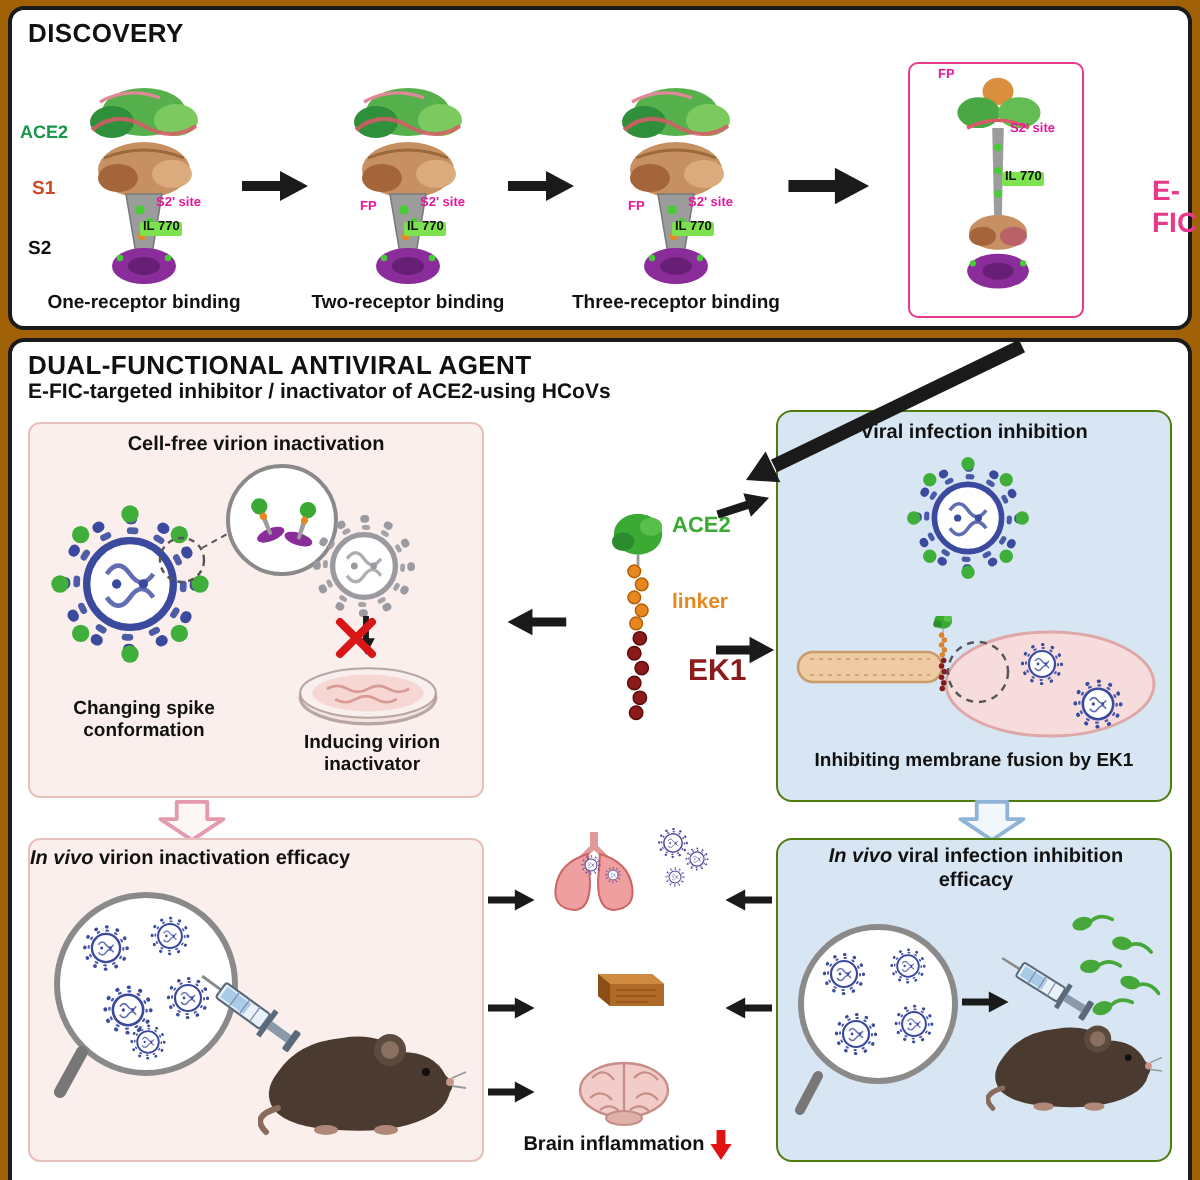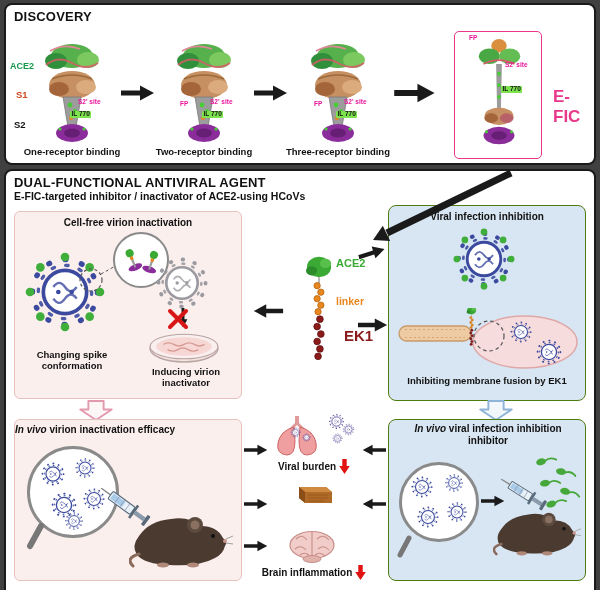--- a/index.html
+++ b/index.html
@@ -1,17 +1,17 @@
 <!DOCTYPE html>
 <html><head>
 <meta charset="utf-8">
 <style>
   *{margin:0;padding:0;box-sizing:border-box}
   html,body{background:#fff}
-  #canvas{position:relative;width:600px;height:590px;background:#404040;
+  #canvas{position:relative;width:600px;height:590px;background:#a16207;
           font-family:"Liberation Sans",sans-serif;color:#111;overflow:hidden}
   .abs{position:absolute}
   .panel{position:absolute;border:2.5px solid #1a1a1a;border-radius:8px;background:#fff}
   .ptitle{font-size:13px;font-weight:700;letter-spacing:.2px}
   .psub{font-size:10.5px;font-weight:700}
   .cap{position:absolute;font-weight:700;font-size:9.5px;text-align:center;line-height:1.15}
   .boxtitle{position:absolute;font-weight:700;font-size:10px;text-align:center}
   .ann{position:absolute;font-size:6.5px;font-weight:700;white-space:nowrap;line-height:1}
   .magenta{color:#e8169a}
   .il{background:#7ce24e;color:#111;padding:0 1.5px;border-radius:1px}
@@ -220,21 +220,21 @@
       </svg>
 
     <div class="abs" style="left:448px;top:26px;width:88px;height:128px;border:1.5px solid #e8388a;border-radius:5px;background:#fff">
       <svg class="abs" style="left:9px;top:5px" width="70" height="114">
           <use href="#sym-efic"></use>
         </svg>
       <span class="ann magenta" style="left:14px;top:3px">FP</span>
       <span class="ann magenta" style="left:50px;top:30px">S2' site</span>
       <span class="ann il" style="left:46px;top:54px">IL 770</span>
     </div>
-    <span class="abs" style="left:547px;top:82px;color:#e8388a;font-weight:700;font-size:17px">E-FIC</span>
+    <span class="abs" style="left:570px;top:82px;color:#e8388a;font-weight:700;font-size:14px">E-FIC</span>
 
     <div class="cap" style="left:6px;top:142px;width:120px">One-receptor binding</div>
     <div class="cap" style="left:138px;top:142px;width:120px">Two-receptor binding</div>
     <div class="cap" style="left:272px;top:142px;width:120px">Three-receptor binding</div>
   </div>
 
   <div class="panel" id="agent-panel" style="left:4px;top:169px;width:592px;height:536px">
     <div class="abs ptitle" style="left:8px;top:4px">DUAL-FUNCTIONAL ANTIVIRAL AGENT</div>
     <div class="abs psub" style="left:8px;top:19px">E-FIC-targeted inhibitor / inactivator of ACE2-using HCoVs</div>
 
@@ -346,21 +346,21 @@
       <svg class="abs" style="left:86px;top:58px;transform:rotate(36deg);transform-origin:left center" width="58" height="20">
           <use href="#sym-syringe"></use>
         </svg>
       <svg class="abs" style="left:114px;top:92px" width="104" height="58">
           <use href="#sym-mouse"></use>
         </svg>
     </div>
 
     <div class="bluebox" style="left:382px;top:248px;width:198px;height:162px">
       <div class="abs" style="left:14px;top:3px;width:170px;text-align:center;font-weight:700;font-size:10px;line-height:1.2">
-        <i>In vivo</i><span> viral infection inhibition inhibitor</span>
+        <i>In vivo</i><span> viral infection inhibition efficacy</span>
       </div>
       <div class="lens" style="left:10px;top:42px;width:80px;height:80px">
         <svg class="abs" style="left:8px;top:10px;color:#3b4a9e" width="24" height="24">
             <use href="#sym-virus"></use>
           </svg>
         <svg class="abs" style="left:42px;top:8px;color:#3b4a9e" width="20" height="20">
             <use href="#sym-virus"></use>
           </svg>
         <svg class="abs" style="left:14px;top:40px;color:#3b4a9e" width="24" height="24">
             <use href="#sym-virus"></use>
@@ -410,26 +410,20 @@
     <svg class="abs" style="left:322px;top:242px;color:#56489a" width="17" height="17">
         <use href="#sym-virus"></use>
       </svg>
     <svg class="abs" style="left:336px;top:252px;color:#56489a" width="13" height="13">
         <use href="#sym-virus"></use>
       </svg>
     <svg class="abs" style="left:326px;top:262px;color:#56489a" width="11" height="11">
         <use href="#sym-virus"></use>
       </svg>
 
-    <div class="flexrow" style="left:248px;top:288px;width:120px">
-      <span class="cap" style="position:static;font-size:10px">Viral burden</span>
-      <svg width="11" height="15">
-          <use href="#sym-red-down"></use>
-        </svg>
-    </div>
     <svg class="abs" style="left:288px;top:308px" width="40" height="28">
         <use href="#sym-tissue"></use>
       </svg>
     <svg class="abs" style="left:282px;top:358px" width="48" height="34">
         <use href="#sym-brain"></use>
       </svg>
     <div class="flexrow" style="left:242px;top:394px;width:132px">
       <span class="cap" style="position:static;font-size:10px">Brain inflammation</span>
       <svg width="11" height="15">
           <use href="#sym-red-down"></use>

